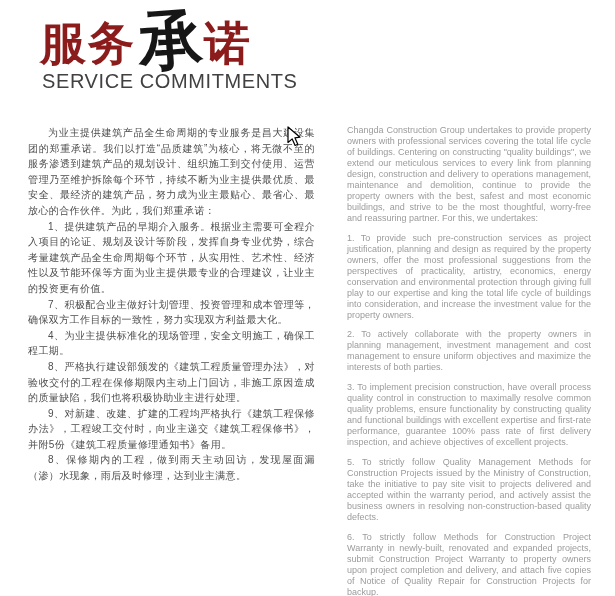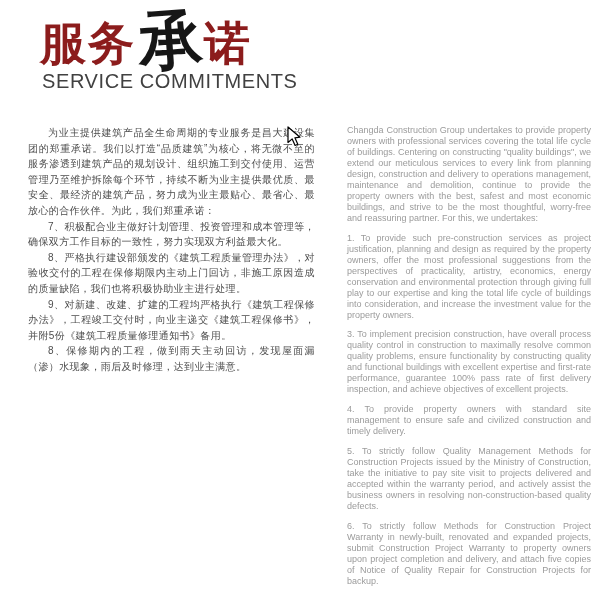--- a/index.html
+++ b/index.html
@@ -101,32 +101,34 @@
         <span class="brush">承</span>
         <span class="red">诺</span>
     </div>
     <div class="title-en">SERVICE COMMITMENTS</div>
   </div>
 
   <div class="columns">
 
     <div class="col-zh">
       <p>为业主提供建筑产品全生命周期的专业服务是昌大建设集团的郑重承诺。我们以打造“品质建筑”为核心，将无微不至的服务渗透到建筑产品的规划设计、组织施工到交付使用、运营管理乃至维护拆除每个环节，持续不断为业主提供最优质、最安全、最经济的建筑产品，努力成为业主最贴心、最省心、最放心的合作伙伴。为此，我们郑重承诺：</p>
+      <p>1、提供建筑产品的早期介入服务。根据业主需要可全程介入项目的论证、规划及设计等阶段，发挥自身专业优势，综合考量建筑产品全生命周期每个环节，从实用性、艺术性、经济性以及节能环保等方面为业主提供最专业的合理建议，让业主的投资更有价值。</p>
       <p>7、积极配合业主做好计划管理、投资管理和成本管理等，确保双方工作目标的一致性，努力实现双方利益最大化。</p>
+      <p>4、为业主提供标准化的现场管理，安全文明施工，确保工程工期。</p>
       <p>8、严格执行建设部颁发的《建筑工程质量管理办法》，对验收交付的工程在保修期限内主动上门回访，非施工原因造成的质量缺陷，我们也将积极协助业主进行处理。</p>
       <p>9、对新建、改建、扩建的工程均严格执行《建筑工程保修办法》，工程竣工交付时，向业主递交《建筑工程保修书》，并附5份《建筑工程质量修理通知书》备用。</p>
       <p>8、保修期内的工程，做到雨天主动回访，发现屋面漏（渗）水现象，雨后及时修理，达到业主满意。</p>
 
     </div>
 
     <div class="col-en">
       <p>Changda Construction Group undertakes to provide property owners with professional services covering the total life cycle of buildings. Centering on constructing "quality buildings", we extend our meticulous services to every link from planning design, construction and delivery to operations management, maintenance and demolition, continue to provide the property owners with the best, safest and most economic buildings, and strive to be the most thoughtful, worry-free and reassuring partner. For this, we undertakes:</p>
       <p>1. To provide such pre-construction services as project justification, planning and design as required by the property owners, offer the most professional suggestions from the perspectives of practicality, artistry, economics, energy conservation and environmental protection through giving full play to our expertise and king the total life cycle of buildings into consideration, and increase the investment value for the property owners.</p>
+      <p>2. To actively collaborate with the property owners in planning management, investment management and cost management to ensure uniform objectives and maximize the interests of both parties.</p>
       <p>3. To implement precision construction, have overall process quality control in construction to maximally resolve common quality problems, ensure functionality by constructing quality and functional buildings with excellent expertise and first-rate performance, guarantee 100% pass rate of first delivery inspection, and achieve objectives of excellent projects.</p>
-      <p>4. To provide property owners with standard site management to ensure safe and  civilized construction and timely delivery.</p>
       <p>5. To strictly follow Quality Management Methods for Construction Projects issued by the Ministry of Construction, take the initiative to pay site visit to projects delivered and accepted within the warranty period, and actively assist the business owners in resolving non-construction-based quality defects.</p>
       <p>6. To strictly follow Methods for Construction Project Warranty in newly-built, renovated and expanded projects, submit Construction Project Warranty to property owners upon project completion and delivery, and attach five copies of Notice of Quality Repair for Construction Projects for backup.</p>
 
     </div>
 
   </div>
 
   <svg class="cursor" viewBox="0 0 14 21" xmlns="http://www.w3.org/2000/svg">
     <polygon points="1,1 1,16.5 5.2,12.9 8.1,19.5 10.8,18.3 7.9,11.8 13,11.2" fill="#ffffff" stroke="#000000" stroke-width="1.2" stroke-linejoin="round"></polygon>
   </svg>

